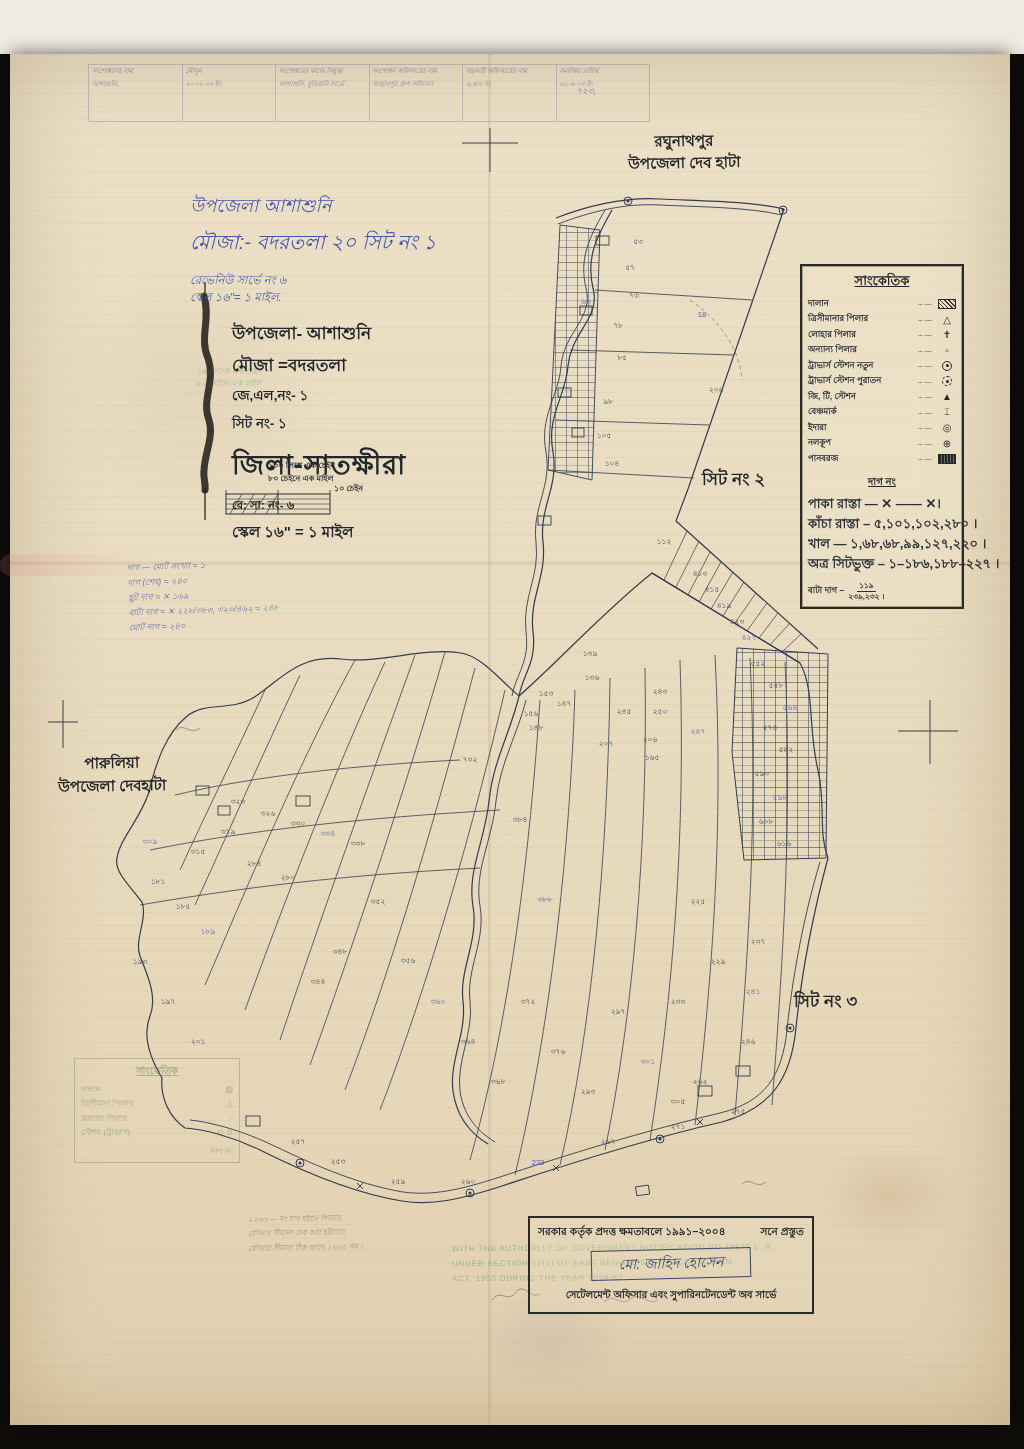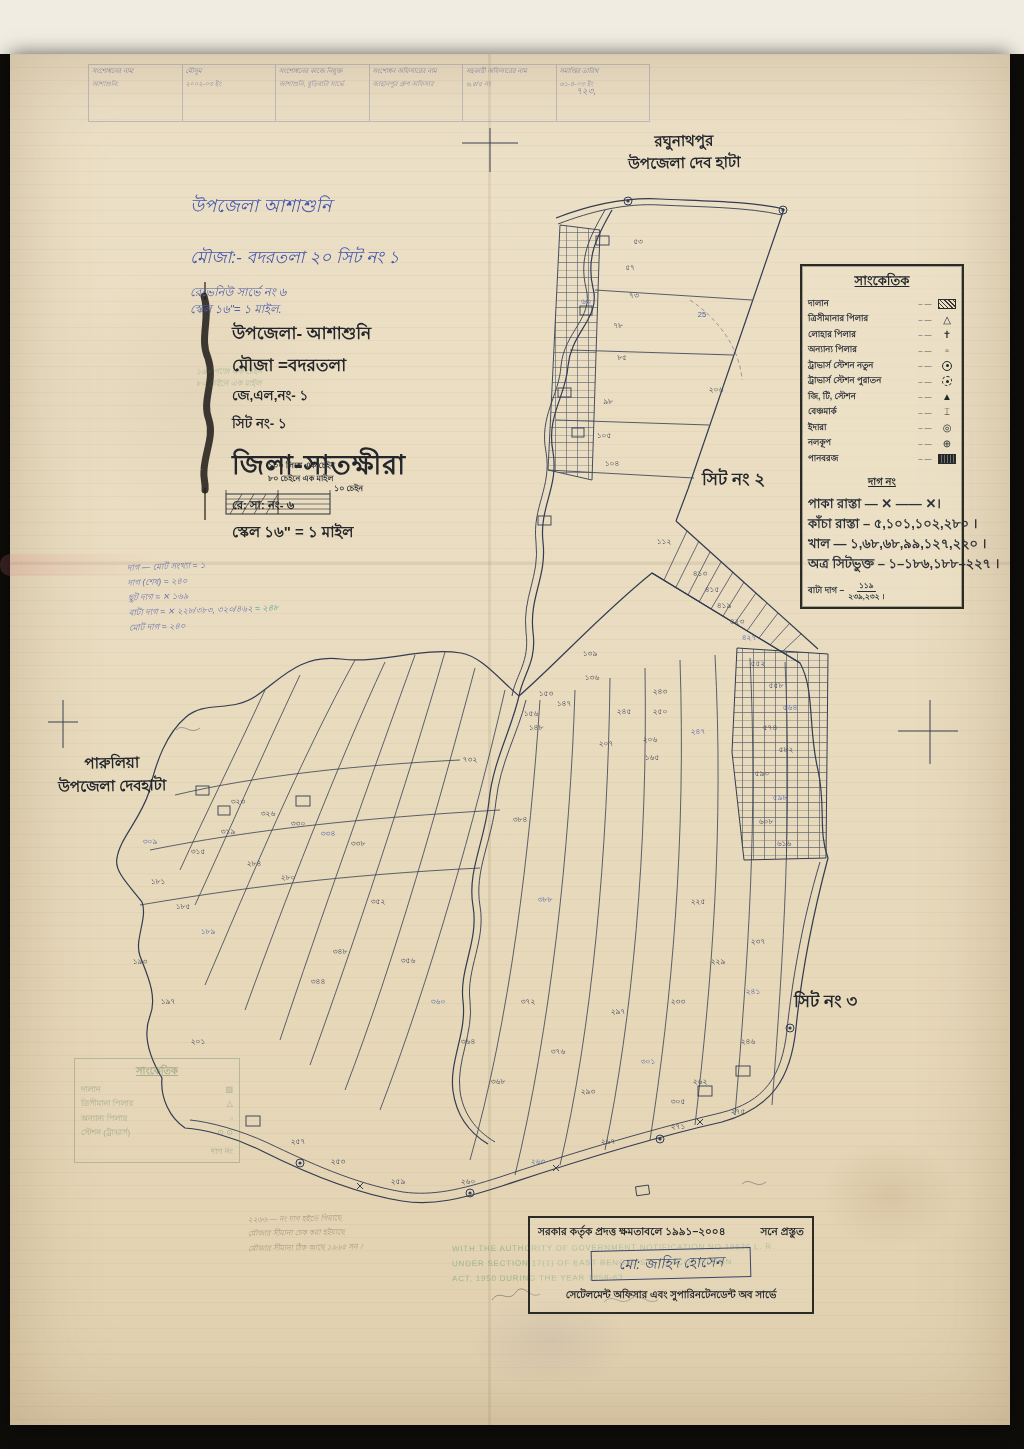--- a/index.html
+++ b/index.html
@@ -30,21 +30,21 @@
   .acell .at,.acell .ab{font-size:6.5px;line-height:1.35;color:rgba(56,70,150,.62);font-style:italic;}
   .acell .ab{margin-top:4px;color:rgba(56,70,150,.55);}
   .annot-extra{position:absolute;left:576px;top:84px;font-size:9px;color:rgba(56,70,150,.6);font-style:italic;}
   
   #hand-title{position:absolute;left:190px;top:186px;}
   .ht1{font-size:24px;font-style:italic;font-weight:bold;color:#4456ad;}
   .ht1 .struck{position:relative;color:#4a8f55;opacity:.85;margin:0 6px;}
   .ht1 .struck::after{content:"";position:absolute;left:-2px;right:-2px;top:55%;height:2px;background:#4a8f55;transform:rotate(-3deg);}
   .ht1 .green{color:#4a8f55;font-weight:normal;}
   .ht2{font-size:18px;font-style:italic;color:#4456ad;margin-top:6px;}
-  .ht3{font-size:17px;font-style:italic;color:#4456ad;margin-top:21px;}
+  .ht3{font-size:20px;font-style:italic;color:#4456ad;margin-top:4px;}
   .htrev{font-size:11.5px;font-style:italic;color:#5160a8;margin-top:12px;line-height:1.5;}
   
   #print-title{position:absolute;left:232px;top:320px;color:#23262b;}
   .pt-l1{font-size:17px;font-weight:bold;}
   .pt-l2{font-size:17px;font-weight:bold;margin-top:4px;}
   .pt-l3,.pt-l4{font-size:13.5px;font-weight:bold;margin-top:5px;}
   .pt-dist{font-size:27px;font-weight:bold;margin-top:8px;letter-spacing:1px;}
   .pt-rs{font-size:11.5px;font-weight:bold;margin-top:8px;}
   .pt-scale{font-size:15px;font-weight:bold;margin-top:4px;}
   .ghost-green{position:absolute;font-size:8px;color:rgba(80,140,90,.38);line-height:1.5;font-style:italic;}
@@ -267,21 +267,21 @@
 
   <div id="map-labels">
       <span class="mlbl" style="left: 638px; top: 242px;">৫৩</span>
       <span class="mlbl" style="left: 630px; top: 268px;">৫৭</span>
       <span class="mlbl" style="left: 634px; top: 296px;">৭৩</span>
       <span class="mlbl" style="left: 618px; top: 326px;">৭৮</span>
       <span class="mlbl" style="left: 622px; top: 358px;">৮৫</span>
       <span class="mlbl" style="left: 608px; top: 402px;">৯৮</span>
       <span class="mlbl" style="left: 604px; top: 436px;">১০৫</span>
       <span class="mlbl" style="left: 612px; top: 464px;">১০৪</span>
-      <span class="mlbl blue" style="left: 702px; top: 314px;">25</span>
+      <span class="mlbl blue" style="left: 702px; top: 314px;">18</span>
       <span class="mlbl" style="left: 716px; top: 390px;">২০৬</span>
       <span class="mlbl" style="left: 664px; top: 542px;">১১২</span>
       <span class="mlbl blue" style="left: 586px; top: 302px;">৬৩</span>
       <span class="mlbl" style="left: 700px; top: 574px;">৪১৩</span>
       <span class="mlbl" style="left: 712px; top: 590px;">৪১৫</span>
       <span class="mlbl" style="left: 724px; top: 606px;">৪১৯</span>
       <span class="mlbl" style="left: 737px; top: 622px;">৪২৩</span>
       <span class="mlbl blue" style="left: 749px; top: 638px;">৪২৭</span>
       <span class="mlbl" style="left: 758px; top: 664px;">৫৫২</span>
       <span class="mlbl" style="left: 776px; top: 686px;">৫৫৮</span>
@@ -337,21 +337,21 @@
       <span class="mlbl" style="left: 698px; top: 902px;">২২৫</span>
       <span class="mlbl" style="left: 718px; top: 962px;">২২৯</span>
       <span class="mlbl" style="left: 678px; top: 1002px;">২৩৩</span>
       <span class="mlbl" style="left: 758px; top: 942px;">২৩৭</span>
       <span class="mlbl blue" style="left: 753px; top: 992px;">২৪১</span>
       <span class="mlbl" style="left: 748px; top: 1042px;">২৪৬</span>
       <span class="mlbl" style="left: 298px; top: 1142px;">২৫৭</span>
       <span class="mlbl" style="left: 338px; top: 1162px;">২৫৩</span>
       <span class="mlbl" style="left: 398px; top: 1182px;">২৫৯</span>
       <span class="mlbl" style="left: 468px; top: 1182px;">২৬০</span>
-      <span class="mlbl blue" style="left: 538px; top: 1162px;">২৬৩</span>
+      <span class="mlbl blue" style="left: 538px; top: 1162px;">233</span>
       <span class="mlbl" style="left: 608px; top: 1142px;">২৬৭</span>
       <span class="mlbl" style="left: 678px; top: 1127px;">২৭১</span>
       <span class="mlbl" style="left: 738px; top: 1112px;">২৭৫</span>
       <span class="mlbl" style="left: 700px; top: 1082px;">২৬২</span>
       <span class="mlbl" style="left: 470px; top: 760px;">৭৩২</span>
       <span class="mlbl" style="left: 520px; top: 820px;">৩৮৪</span>
       <span class="mlbl blue" style="left: 545px; top: 900px;">৩৮৮</span>
     </div>
 
   <div id="annot-table">

